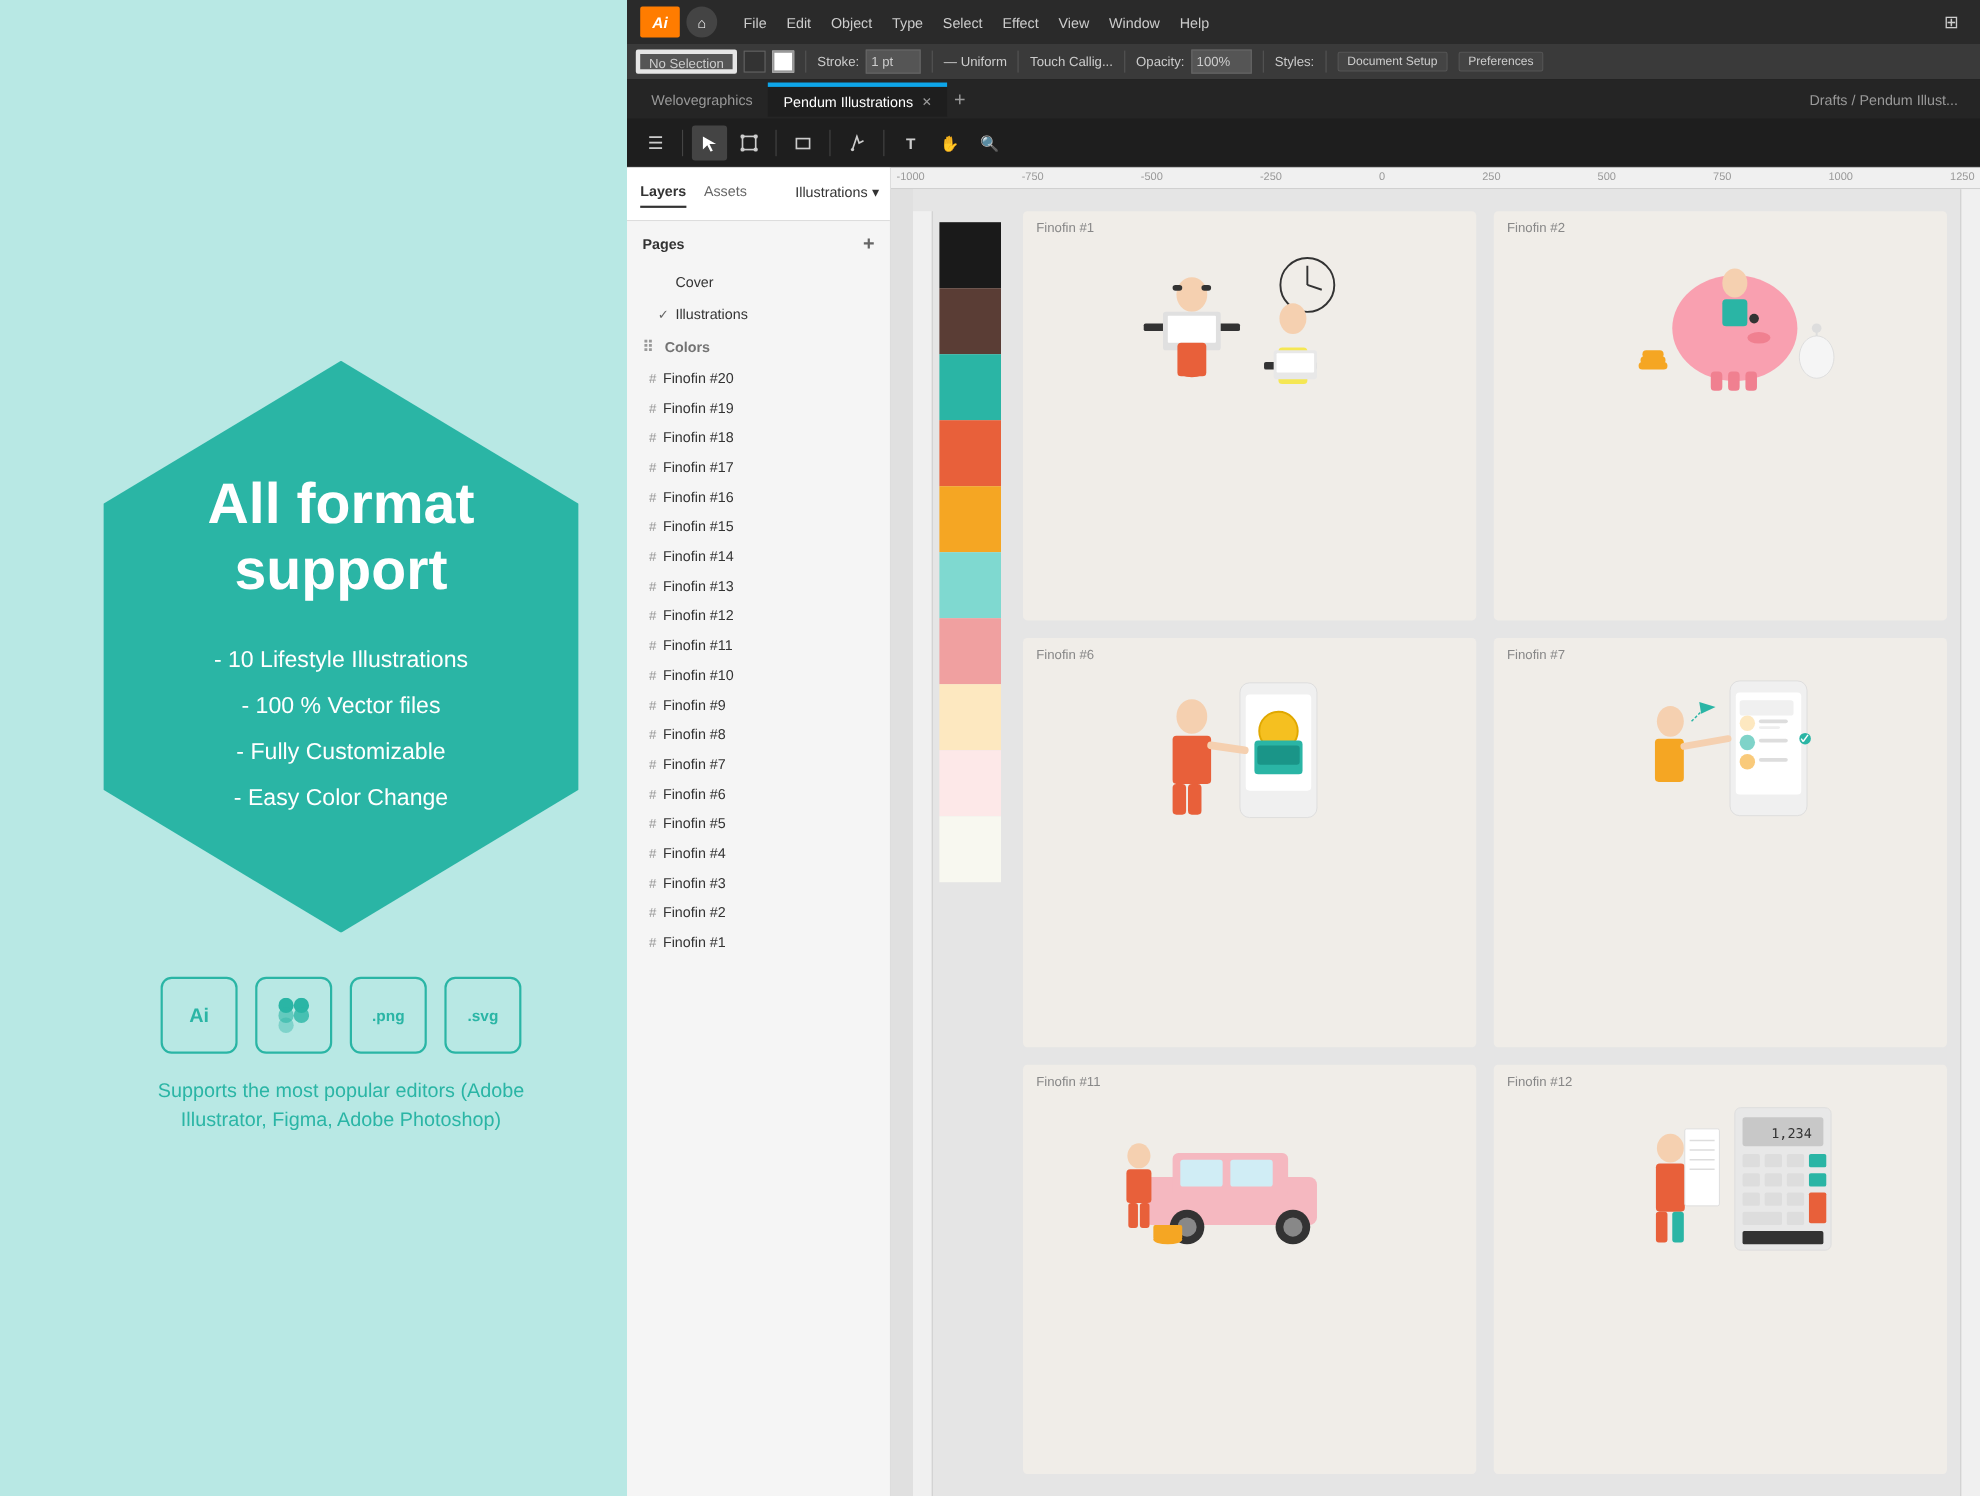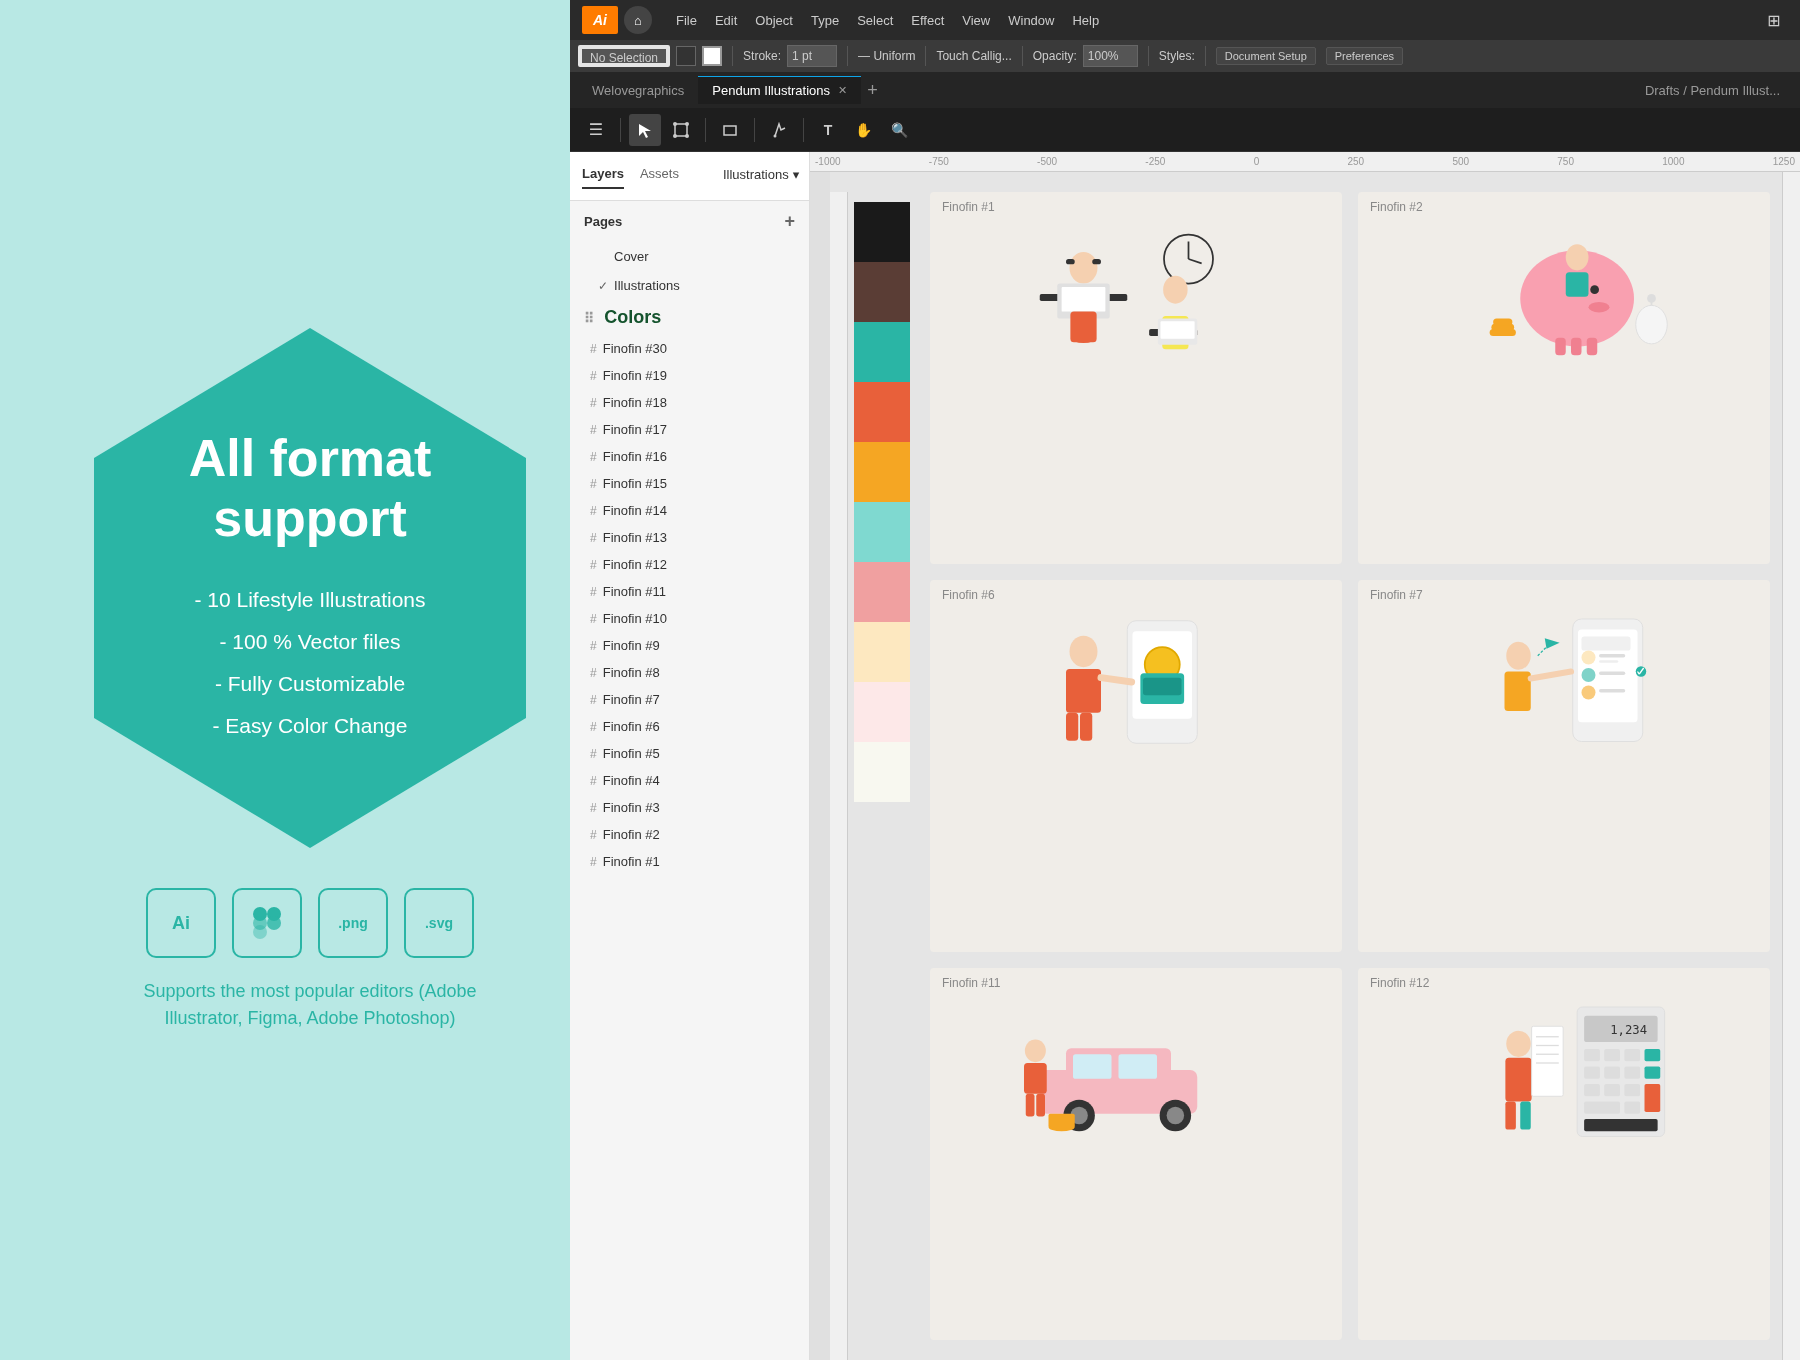--- a/index.html
+++ b/index.html
@@ -223,21 +223,21 @@
       color: #999;
       font-size: 13px;
       cursor: pointer;
     }
 
     .tab-active {
       padding: 6px 14px;
       color: #fff;
       font-size: 13px;
       background: #1e1e1e;
-      border-top: 1px solid #0ea5e9;
+      border-top: 4px solid #0ea5e9;
       display: flex;
       align-items: center;
       gap: 8px;
     }
 
     .tab-close {
       color: #999;
       font-size: 11px;
       cursor: pointer;
     }
@@ -632,27 +632,27 @@
       </div>
 
       <div class="page-item" style="padding-left:44px;">Cover</div>
       <div class="page-item active">
         <span class="page-check">✓</span>
         <span>Illustrations</span>
       </div>
 
       <div class="colors-header">
         <span class="drag-handle">⠿</span>
-        <span style="font-weight:600;font-size:18px;color:#14532d;">Colors</span>
+        <span style="font-weight:600;font-size:13px;color:#737373;">Colors</span>
       </div>
 
       <div id="layers-list">
       <div class="layer-item">
             <span class="layer-hash">#</span>
-            <span>Finofin #30</span>
+            <span>Finofin #20</span>
           </div>
           <div class="layer-item">
             <span class="layer-hash">#</span>
             <span>Finofin #19</span>
           </div>
           <div class="layer-item">
             <span class="layer-hash">#</span>
             <span>Finofin #18</span>
           </div>
           <div class="layer-item">

